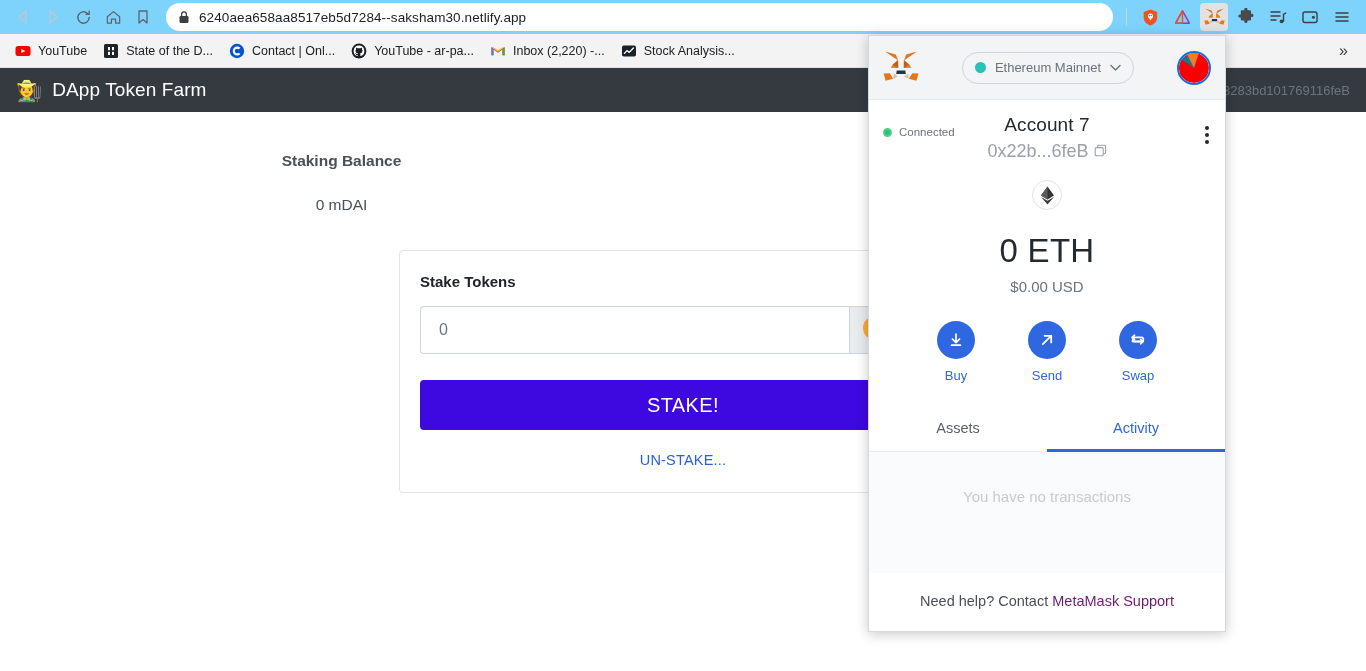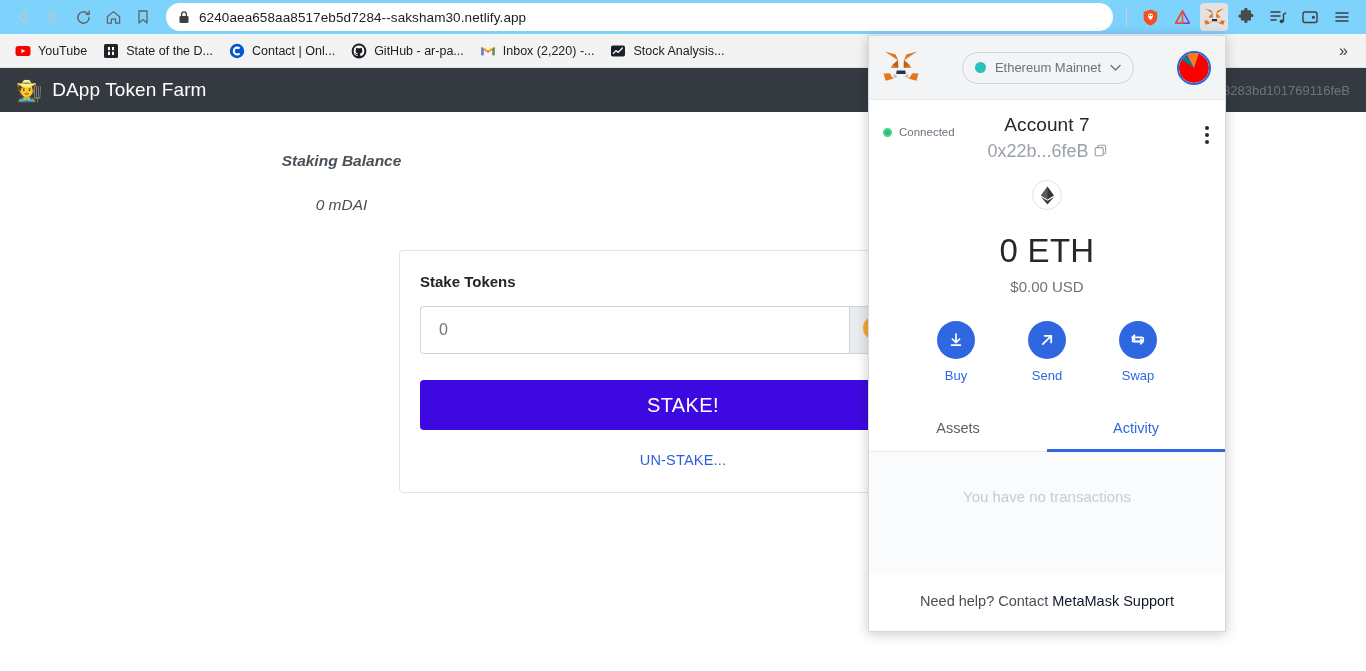--- a/index.html
+++ b/index.html
@@ -77,21 +77,21 @@
     letter-spacing: .1px;
   }
   .brand-emoji { font-size: 21px; margin-right: 10px; line-height: 1; }
   .navbar-account {
     margin-left: auto; font-size: 13px; color: #6c757d;
     font-family: "Liberation Sans", sans-serif;
     white-space: nowrap; overflow: hidden;
   }
 
   .content { padding-top: 40px; }
-  .balances-row { display: flex; width: 100%; font-style: italic; }
+  .balances-row { display: flex; width: 100%; }
   .balance-col { flex: 1 1 0; text-align: center; }
   .balance-title { font-size: 15.5px; font-weight: bold; color: #495057; }
   .balance-value { font-size: 15.5px; color: #495057; margin-top: 26px; }
 
   .stake-card {
     width: 568px; margin: 36px auto 0; background: #ffffff;
     border: 1px solid #e3e3e3; border-radius: 4px;
     padding: 22px 20px 24px;
   }
   .stake-card-title { font-size: 15px; font-weight: bold; color: #212529; margin-bottom: 16px; }
@@ -200,21 +200,21 @@
   .mm-tabbody {
     flex: 1 1 auto; background: #fafbfc;
     display: flex; justify-content: center; padding-top: 36px;
   }
   .mm-empty { font-size: 15px; color: #c7cbd0; }
 
   .mm-footer {
     flex: 0 0 auto; text-align: center; padding: 20px 0 22px; background: #ffffff;
     font-size: 14.5px; color: #4a4f54;
   }
-  .mm-footer a { color: #0f172a; text-decoration: none; }
+  .mm-footer a { color: #701a75; text-decoration: none; }
 </style>
 </head>
 <body>
 
 <div id="root">
 
   <div class="browser-toolbar">
     <div class="nav-btn disabled">
       <svg width="16" height="16" viewBox="0 0 16 16">
           <path d="M11 2 L4 8 L11 14 Z" fill="none" stroke="currentColor" stroke-width="1.2" stroke-linejoin="round"></path>
@@ -348,21 +348,21 @@
       <span class="bm-label">Contact | Onl...</span>
     </div>
 
     <div class="bm">
       <span class="bm-ico">
         <svg width="16" height="16" viewBox="0 0 16 16">
             <circle cx="8" cy="8" r="7.4" fill="#1b1f23"></circle>
             <path d="M8 2.6a5.4 5.4 0 0 0-1.7 10.5c.27.05.37-.12.37-.26v-.95c-1.5.33-1.82-.72-1.82-.72-.25-.63-.6-.8-.6-.8-.49-.33.04-.33.04-.33.54.04.83.56.83.56.48.83 1.26.59 1.57.45.05-.35.19-.59.34-.72-1.2-.14-2.46-.6-2.46-2.67 0-.59.21-1.07.55-1.45-.06-.14-.24-.69.05-1.44 0 0 .45-.14 1.48.55a5.1 5.1 0 0 1 2.7 0c1.02-.69 1.47-.55 1.47-.55.3.75.11 1.3.06 1.44.34.38.55.86.55 1.45 0 2.08-1.27 2.53-2.47 2.66.2.17.37.5.37 1.01v1.5c0 .14.1.31.38.26A5.4 5.4 0 0 0 8 2.6z" fill="#fff"></path>
           </svg>
       </span>
-      <span class="bm-label">GitHub - ar-pa...</span>
+      <span class="bm-label">YouTube - ar-pa...</span>
     </div>
 
     <div class="bm">
       <span class="bm-ico">
         <svg width="16" height="16" viewBox="0 0 16 16">
           <path d="M1.4 4 v8.3 h2.1 V6.6 L8 9.8 l4.5-3.2 v5.7 h2.1 V4 L8 8.6 Z" fill="#ea4335"></path>
           <path d="M1.4 4 v8.3 h2.1 V6.6 Z" fill="#4285f4"></path>
           <path d="M12.5 6.6 v5.7 h2.1 V4 Z" fill="#34a853"></path>
           <path d="M1.4 4 L8 8.6 L14.6 4 h-1.5 L8 7.3 L2.9 4 Z" fill="#fbbc04"></path>
         </svg>

